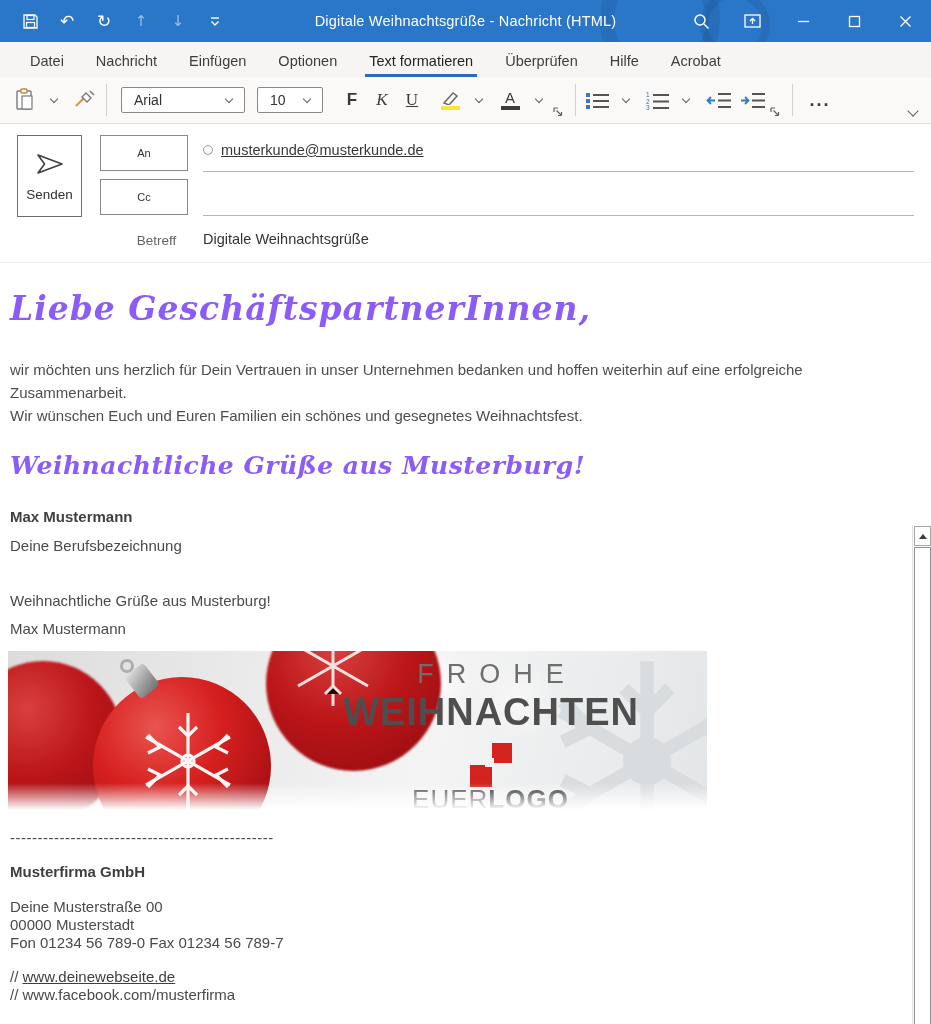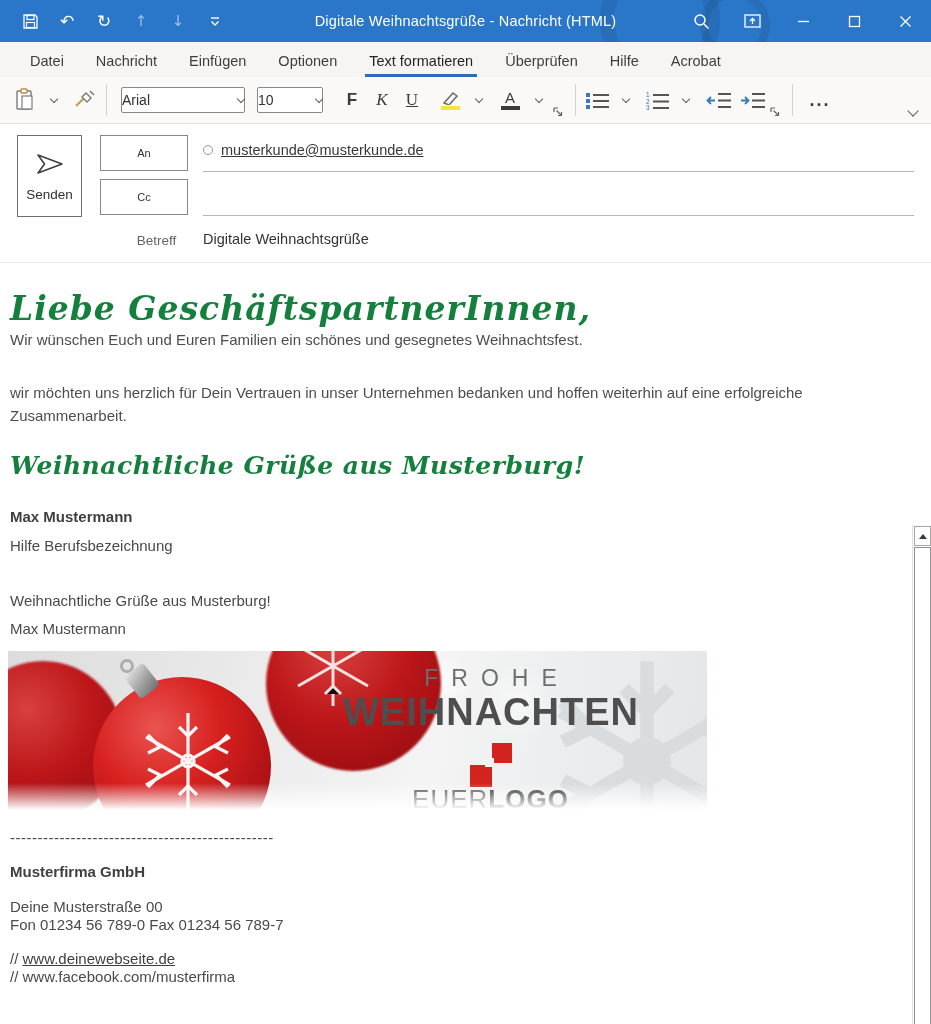--- a/index.html
+++ b/index.html
@@ -41,21 +41,21 @@
   .toolbar {
     position:absolute; top:77px; left:0; width:931px; height:47px;
     background:#faf9f8; border-bottom:1px solid #e1dfdd;
     display:flex; align-items:center; padding-left:12px;
   }
   .tool { display:flex; align-items:center; justify-content:center; height:34px; min-width:26px; cursor:pointer; color:#3b3a39; }
   .sep { width:1px; height:32px; background:#d2d0ce; margin:0 8px; }
   .chev { width:6px; height:6px; border-right:1.4px solid #605e5c; border-bottom:1.4px solid #605e5c; transform:rotate(45deg); display:inline-block; margin-left:5px; margin-top:-3px; }
   .dd {
     border:1px solid #8a8886; border-radius:2px; background:#fff; height:26px;
-    display:flex; align-items:center; font-size:14px; color:#323130; padding:0 0; cursor:pointer;
+    display:flex; align-items:center; font-size:14px; color:#323130; padding:0 12px; cursor:pointer;
   }
   .dd .chev { margin-left:auto; }
   .dd.font { width:124px; margin-left:6px; }
   .dd.size { width:66px; margin-left:12px; }
   .fmt { font-size:17px; width:30px; font-family:"Liberation Serif", serif; }
   .fmt.b { font-weight:bold; font-family:"Liberation Sans",sans-serif; }
   .fmt.i { font-style:italic; }
   .fmt.u { text-decoration:underline; }
   .stack-ic { display:flex; flex-direction:column; align-items:center; line-height:1; }
   .colorbar { width:19px; height:4px; margin-top:1px; }
@@ -79,21 +79,21 @@
   .fline { position:absolute; left:203px; right:17px; border-bottom:1px solid #b8b6b4; }
   .recipient { position:absolute; left:203px; top:17px; display:flex; align-items:center; gap:8px; cursor:pointer; }
   .presence { width:10px; height:10px; border:1.4px solid #9a9a9a; border-radius:50%; }
   .recipient a { font-size:14.5px; color:#383838; text-decoration:underline; }
   .subject-label { position:absolute; left:125px; top:108px; width:63px; text-align:center; font-size:13.5px; color:#66645f; }
   .subject-value { position:absolute; left:203px; top:106px; font-size:14.5px; color:#333; }
 
   
   .mail-body { position:absolute; top:262px; left:0; width:931px; height:762px; background:#fff; border-top:1px solid #eceae8; }
   .content { padding:20px 40px 0 10px; color:#4a4a4a; font-size:15px; }
-  .script { font-family:"DejaVu Serif", serif; font-style:italic; font-weight:bold; color:#15803d; }
+  .script { font-family:"DejaVu Serif", serif; font-style:italic; font-weight:bold; color:#8b5cf6; }
   .h-script1 { font-size:33px; margin-top:6px; letter-spacing:1px; }
   .h-script2 { font-size:25px; margin-top:24px; letter-spacing:0.5px; }
   .para { line-height:23px; color:#4d4d4d; }
   .p-first { margin-top:30px; }
   .name-bold { font-weight:bold; color:#3f3f3f; margin-top:28px; }
   .name-title { margin-top:12px; }
   .plain1 { margin-top:38px; }
   .plain2 { margin-top:11px; }
   .plain3 { margin-top:11px; }
 
@@ -110,21 +110,21 @@
   .banner::after { content:""; position:absolute; left:0; right:0; bottom:0; height:36px;
       background:linear-gradient(rgba(255,255,255,0), #ffffff 75%); }
   .bauble { position:absolute; border-radius:50%;
       background:radial-gradient(circle at 35% 28%, #ea5450 0%, #d6201f 38%, #a70e13 78%, #8c0a0f 100%); }
   .bauble.back { filter:blur(1px); background:radial-gradient(circle at 40% 30%, #d8403e 0%, #bc1619 45%, #8f0b10 100%); }
   .cap { position:absolute; width:24px; height:28px; border-radius:4px;
       background:linear-gradient(160deg,#e3e3e3,#9a9a9a 60%,#6f6f6f); transform:rotate(-38deg); }
   .ring { position:absolute; width:14px; height:14px; border:3px solid #adadad; border-radius:50%; background:transparent; }
   .flake { position:absolute; }
   .b-frohe { position:absolute; left:330px; top:8px; width:305px; text-align:center;
-      font-size:23px; color:#6e6e6e; letter-spacing:13px; text-indent:13px;margin-top:6px; }
+      font-size:27px; color:#6e6e6e; letter-spacing:13px; text-indent:13px; }
   .b-weih { position:absolute; left:318px; top:40px; width:330px; text-align:center;
       font-size:38px; font-weight:bold; color:#4e4e4e; letter-spacing:1px; }
   .logo-mark { position:absolute; left:462px; top:92px; width:42px; height:44px; }
   .sq-top { position:absolute; right:0; top:0; width:20px; height:20px; background:#d2231e; }
   .sq-bottom { position:absolute; left:0; bottom:0; width:22px; height:22px; background:#d2231e; }
   .sq-gap { position:absolute; left:15px; top:15px; width:9px; height:9px; background:#f2f2f2; }
   .b-logo-text { position:absolute; left:330px; top:133px; width:305px; text-align:center;
       font-size:26px; color:#4c4c4c; letter-spacing:1px; }
   .b-logo-text b { color:#262626; }
 
@@ -329,25 +329,25 @@
     </div>
     <div class="fline" style="top:46px"></div>
     <div class="fline" style="top:90px"></div>
     <div class="subject-label">Betreff</div>
     <div class="subject-value">Digitale Weihnachtsgrüße</div>
   </div>
 
   <div class="mail-body">
     <div class="content">
       <div class="script h-script1">Liebe GeschäftspartnerInnen,</div>
+      <p class="para p-first">wir möchten uns herzlich für Dein Vertrauen in unser Unternehmen bedanken und hoffen weiterhin auf eine erfolgreiche Zusammenarbeit.</p>
       <p class="para">Wir wünschen Euch und Euren Familien ein schönes und gesegnetes Weihnachtsfest.</p>
-      <p class="para p-first">wir möchten uns herzlich für Dein Vertrauen in unser Unternehmen bedanken und hoffen weiterhin auf eine erfolgreiche Zusammenarbeit.</p>
       <div class="script h-script2">Weihnachtliche Grüße aus Musterburg!</div>
       <div class="name-bold">Max Mustermann</div>
-      <div class="name-title">Hilfe Berufsbezeichnung</div>
+      <div class="name-title">Deine Berufsbezeichnung</div>
       <div class="plain1">Weihnachtliche Grüße aus Musterburg!</div>
       <div class="plain2">Max Mustermann</div>
 
       <div class="banner">
         <div class="bauble back" style="left:-45px; top:10px; width:160px; height:160px;"></div>
         <div class="bauble back" style="left:258px; top:-55px; width:175px; height:175px;"></div>
         <svg class="flake" style="left:280px; top:-30px;" width="90" height="90" viewBox="-45 -45 90 90">
           <g stroke="#ffffff" stroke-width="3" opacity="0.85">
               <path d="M0 -40 V40 M-35 -20 L35 20 M-35 20 L35 -20"></path>
               <path d="M-8 -28 L0 -20 L8 -28 M-8 28 L0 20 L8 28"></path>
@@ -380,20 +380,21 @@
           <div class="sq-top"></div>
           <div class="sq-bottom"></div>
           <div class="sq-gap"></div>
         </div>
         <div class="b-logo-text"><span>EUER</span><b>LOGO</b></div>
       </div>
 
       <div class="divider">------------------------------------------------</div>
       <div class="company">Musterfirma GmbH</div>
       <div class="addr1">Deine Musterstraße 00</div>
+      <div class="addr">00000 Musterstadt</div>
       <div class="addr">Fon 01234 56 789-0 Fax 01234 56 789-7</div>
       <div class="links">
         <div><span class="nolink">// </span><a>www.deinewebseite.de</a></div>
         <div><span class="nolink">// www.facebook.com/musterfirma</span></div>
       </div>
     </div>
 
     <div class="scrollbar">
       <div class="sb-btn sb-up">
           <div class="tri-up"></div>

